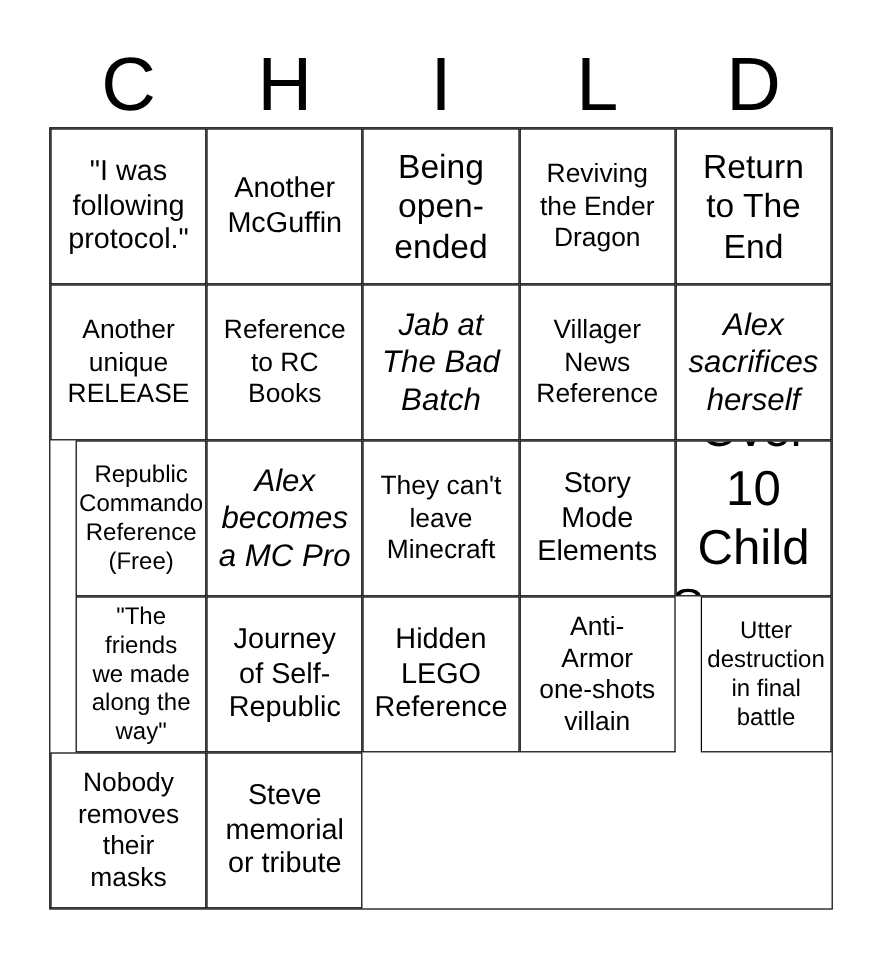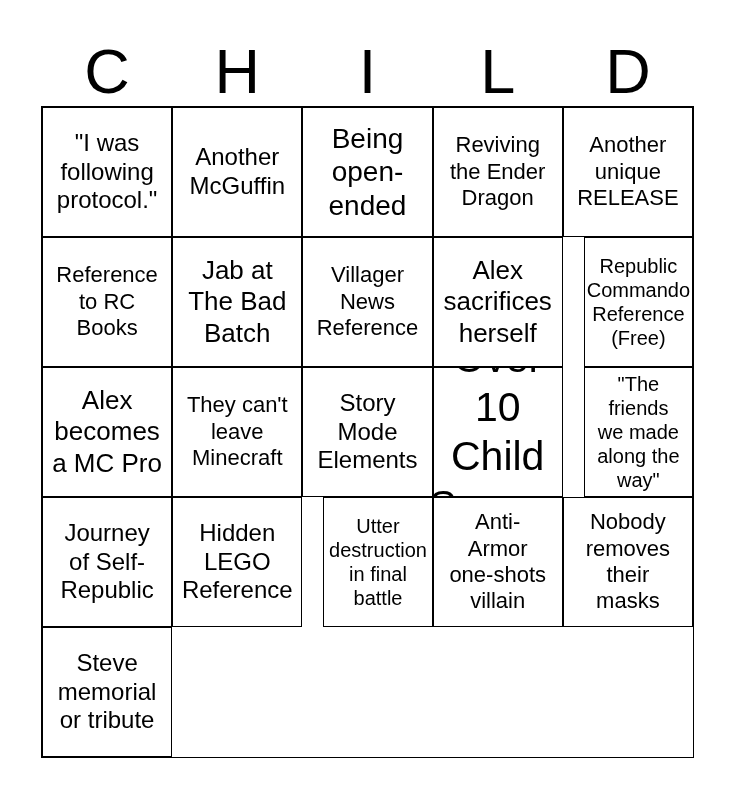--- a/index.html
+++ b/index.html
@@ -23,21 +23,21 @@
   }
   .cell {
     border:1px solid #000000; box-sizing:border-box;
     display:flex; align-items:center; justify-content:center;
     text-align:center; white-space:pre-line; line-height:1.2;
     padding:2px; cursor:pointer; overflow:hidden;
   }
   .fs20 { font-size:20px;margin-left:21px; }
   .fs22 { font-size:22px; }
   .fs24 { font-size:24px; }
-  .fs26 { font-size:26px; }
+  .fs26 { font-size:26px;font-style:italic; }
   .fs28 { font-size:28px; }
   .fs30 { font-size:41px; }
 </style>
 </head>
 <body>
 
 <div class="title-row">
   <span class="letter">C</span>
   <span class="letter">H</span>
   <span class="letter">I</span>
@@ -50,20 +50,23 @@
 following
 protocol."</div>
   <div class="cell fs24">Another
 McGuffin</div>
   <div class="cell fs28">Being
 open-
 ended</div>
   <div class="cell fs22">Reviving
 the Ender
 Dragon</div>
+  <div class="cell fs28">Return
+to The
+End</div>
 
   <div class="cell fs22">Another
 unique
 RELEASE</div>
   <div class="cell fs22">Reference
 to RC
 Books</div>
   <div class="cell fs26">Jab at
 The Bad
 Batch</div>
@@ -95,28 +98,28 @@
 we made
 along the
 way"</div>
   <div class="cell fs24">Journey
 of Self-
 Republic</div>
   <div class="cell fs24">Hidden
 LEGO
 Reference</div>
 
+  <div class="cell fs22">Anti-
+Armor
+one-shots
+villain</div>
   <div class="cell fs20">Utter
 destruction
 in final
 battle</div>
-  <div class="cell fs22">Anti-
-Armor
-one-shots
-villain</div>
   <div class="cell fs22">Nobody
 removes
 their
 masks</div>
   <div class="cell fs24">Steve
 memorial
 or tribute</div>
 </div>
 
 </body></html>

